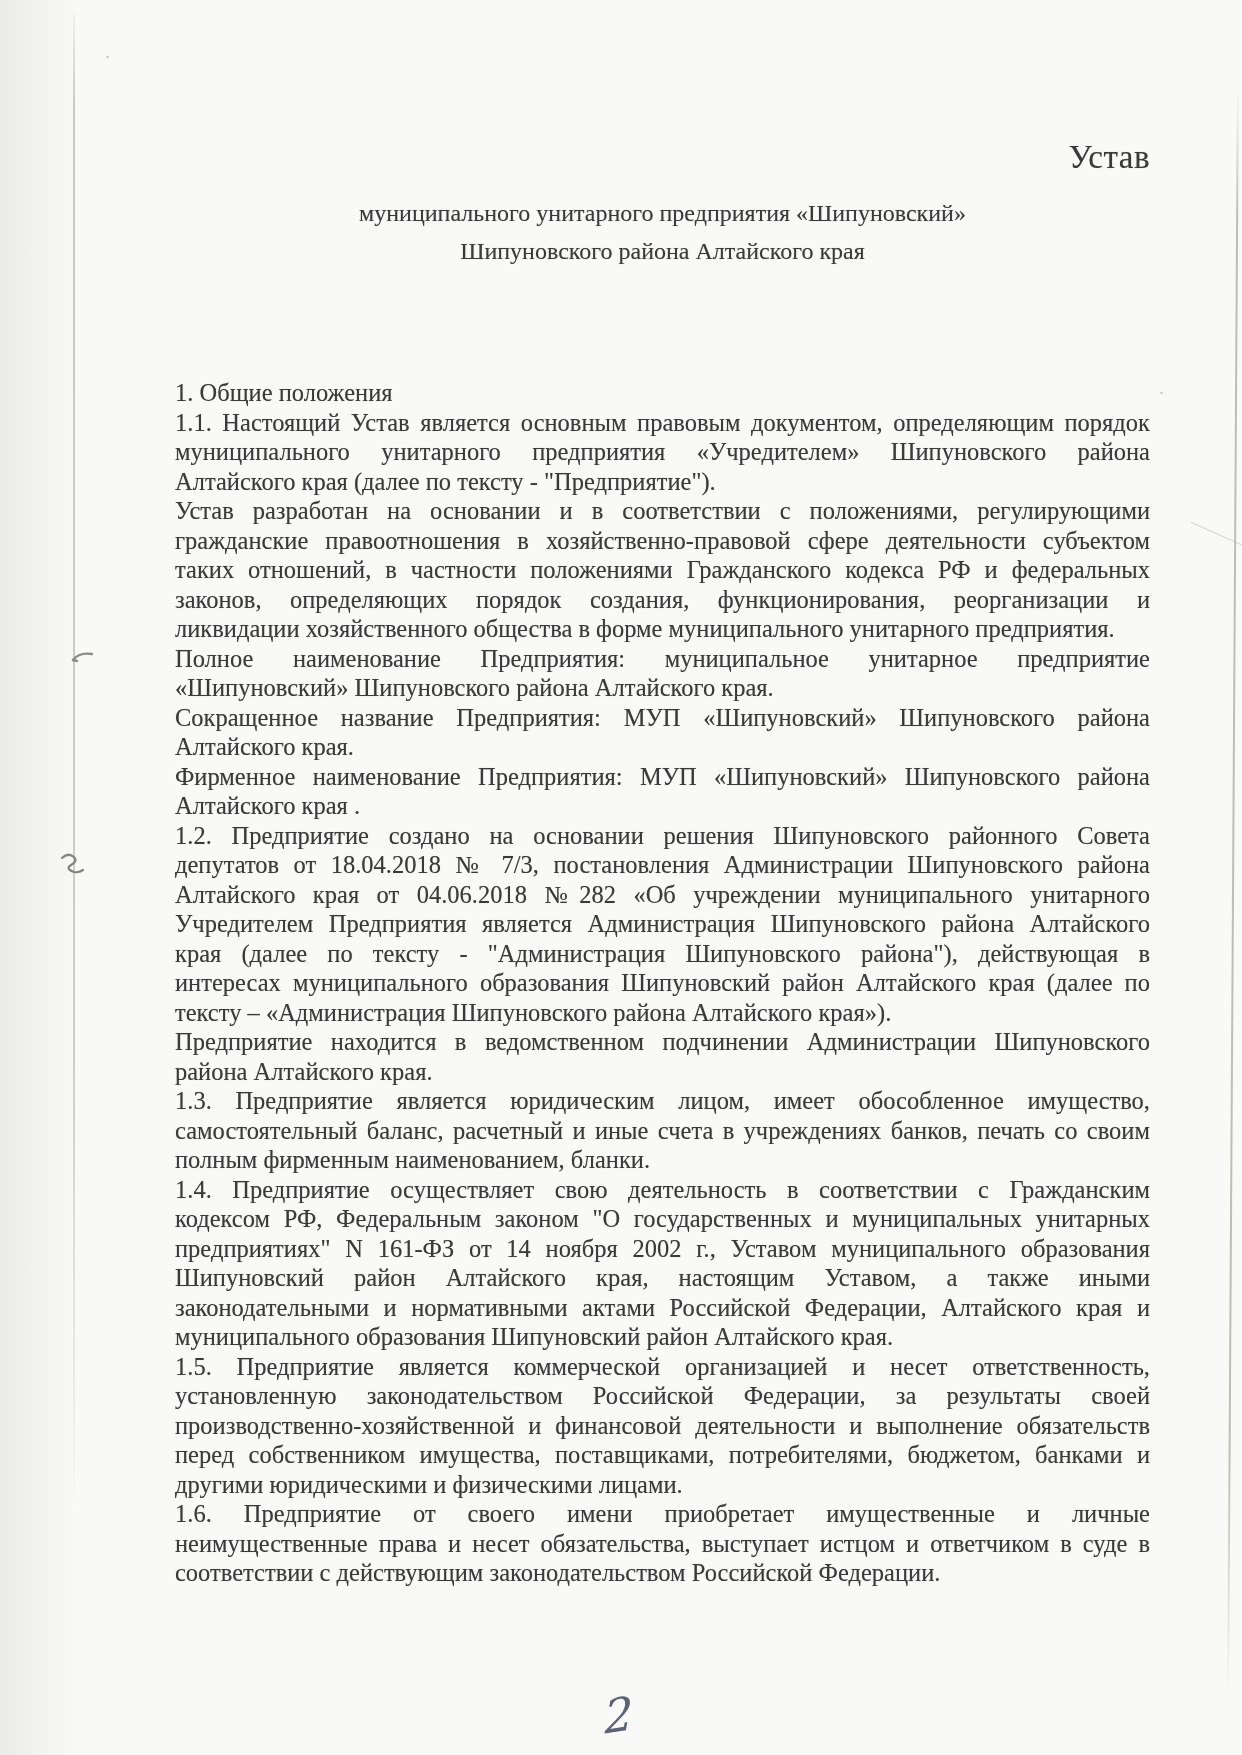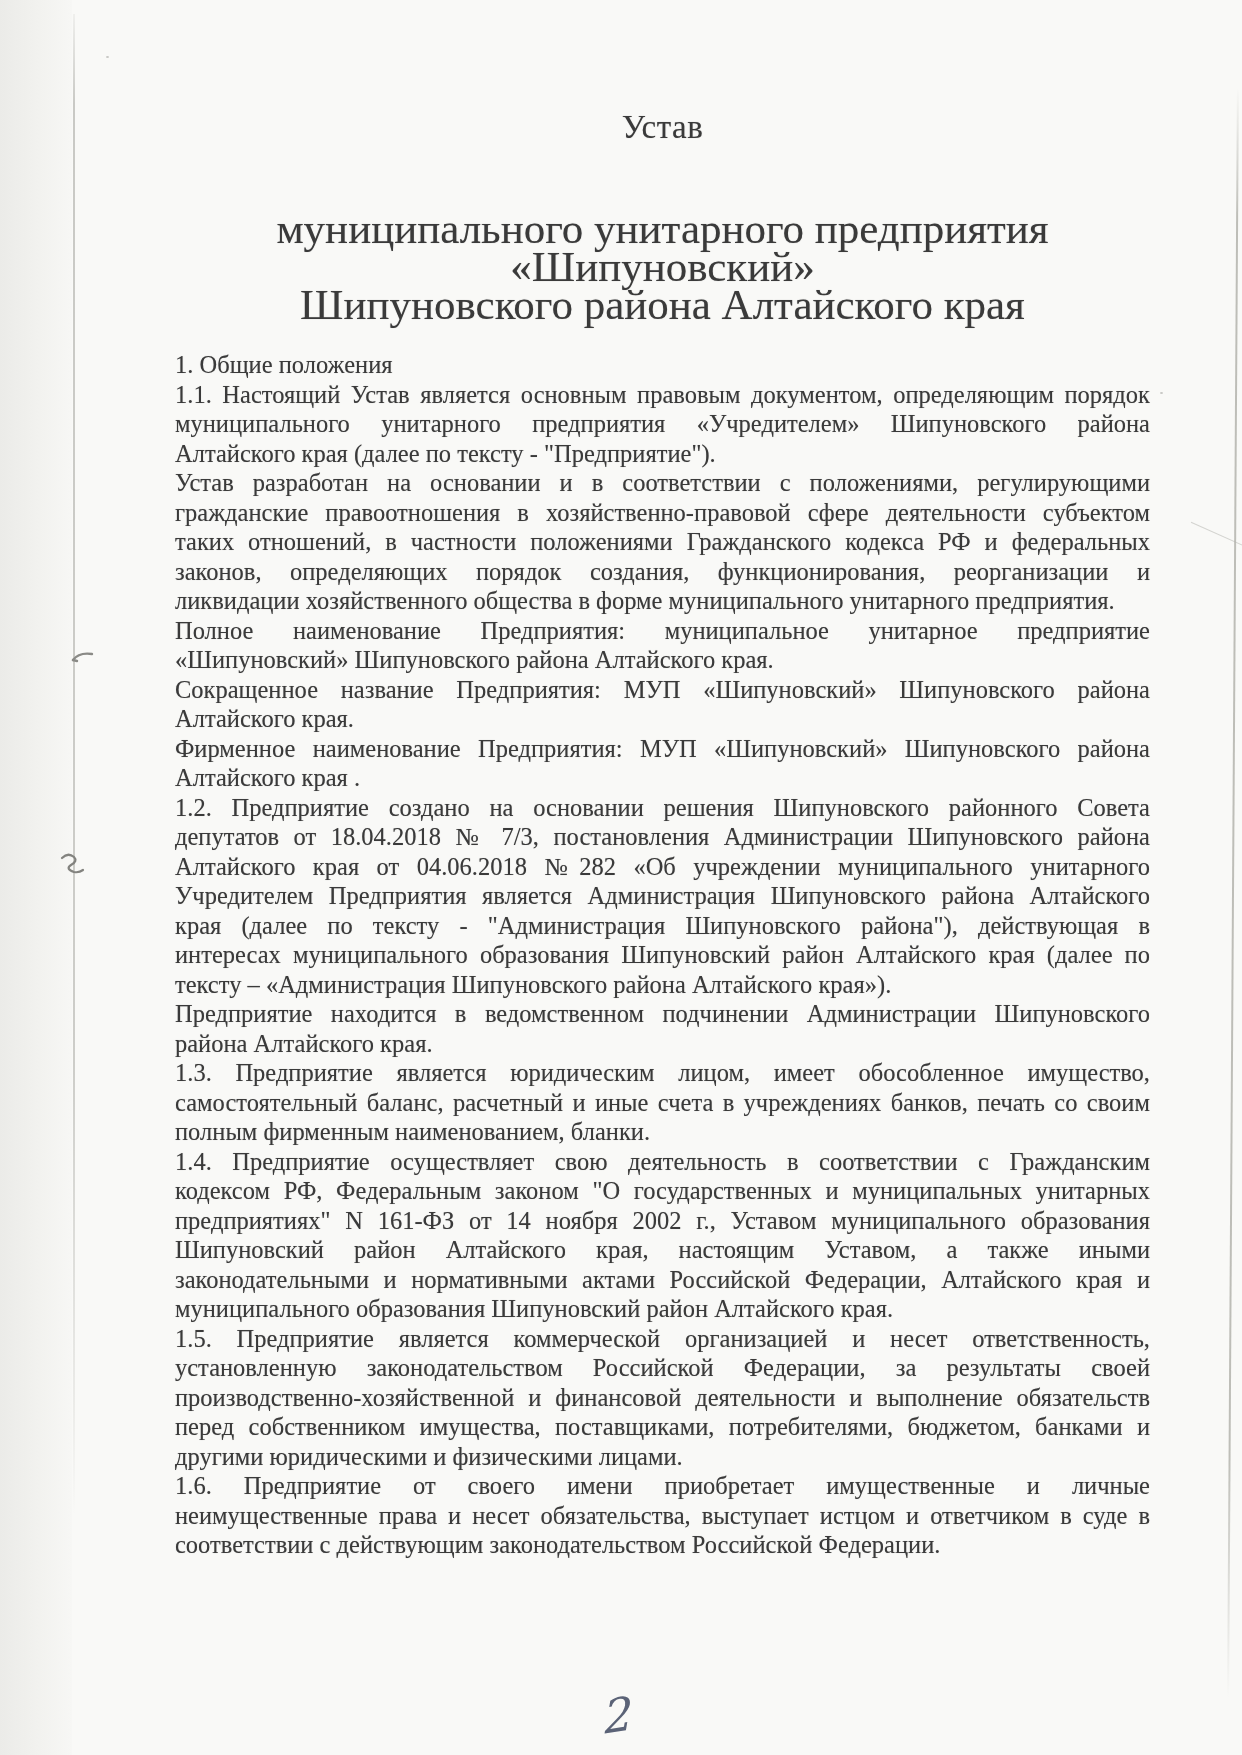--- a/index.html
+++ b/index.html
@@ -46,38 +46,38 @@
   .crease{
     position:absolute;left:1188px;top:536px;width:70px;height:1px;
     background:rgba(180,180,174,.55);
     transform:rotate(24deg);
   }
   .speck{position:absolute;background:rgba(140,140,136,.45);border-radius:50%;}
 
   .doc{position:absolute;left:175px;top:0;width:975px;}
 
   .title{
-    position:absolute;left:0;top:108px;width:100%;
-    text-align:center;font-size:33px;line-height:38px;
+    position:absolute;left:0;top:138px;width:100%;
+    text-align:right;font-size:33px;line-height:38px;
     letter-spacing:.5px;
     text-shadow:0 0 1px rgba(55,55,55,.35);
   }
   .subtitle{
-    position:absolute;left:0;top:210px;width:100%;
-    text-align:center;font-size:43px;line-height:38px;
+    position:absolute;left:0;top:194px;width:100%;
+    text-align:center;font-size:24px;line-height:38px;
     text-shadow:0 0 1px rgba(55,55,55,.35);
   }
   .body{
     position:absolute;left:0;top:350px;width:975px;
     font-size:24.5px;line-height:29.5px;
     text-shadow:0 0 .8px rgba(55,55,55,.4);
   }
   .line{text-align:justify;text-align-last:justify;white-space:normal;}
   .line.last{text-align-last:left;}
-  .heading{text-align:right;}
+  .heading{text-align:right;margin-top:28px;}
 
   .page-number{
     position:absolute;left:414px;top:1688px;width:60px;
     font-family:"DejaVu Serif",serif;font-style:italic;
     font-size:46px;color:var(--handwriting-ink);
     transform:rotate(-9deg) skewX(-8deg);
     text-align:center;
   }
 
   .pen-mark{position:absolute;}

